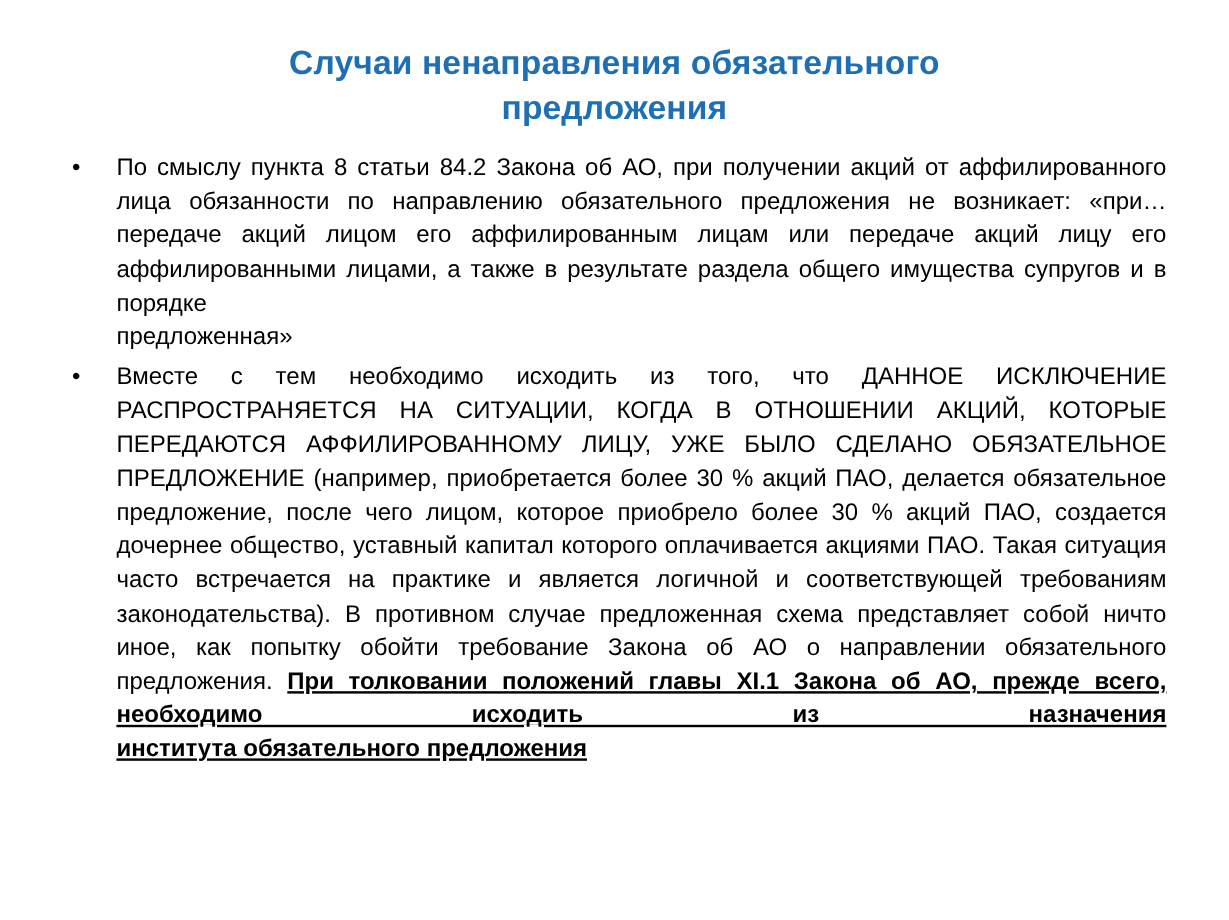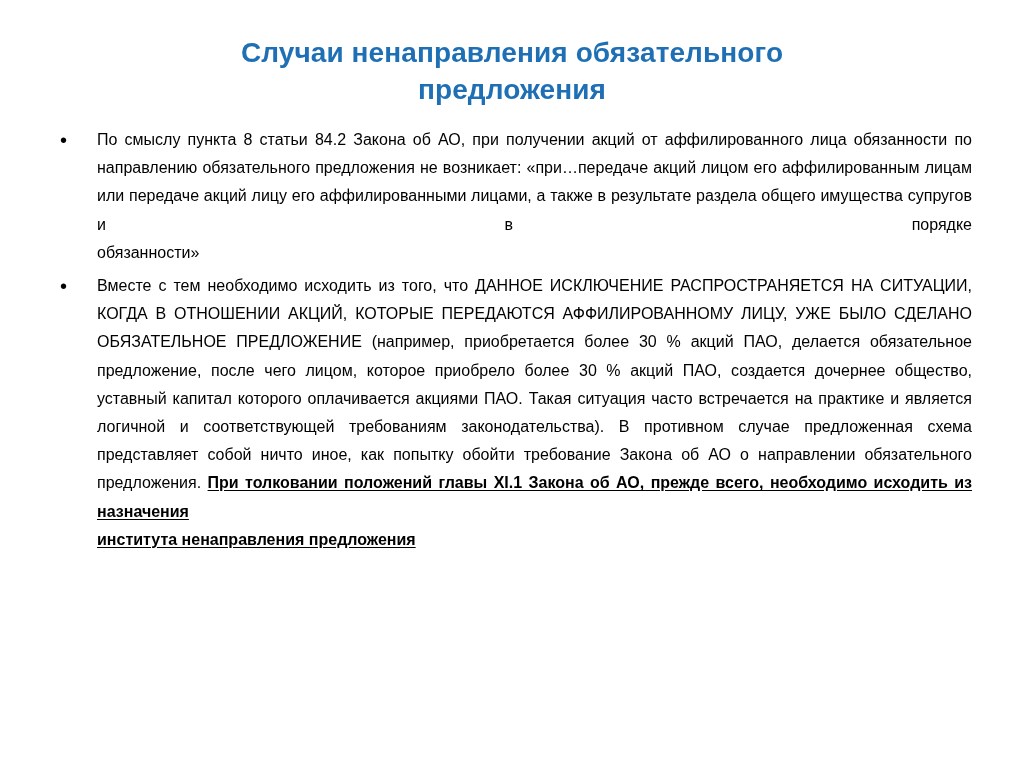--- a/index.html
+++ b/index.html
@@ -57,21 +57,21 @@
     left: 8px;
     top: 0;
     width: 14px;
     font-size: 20px;
     line-height: 28px;
     text-align: left;
     color: #000000;
   }
 
   .para {
-    font-size: 16px;
+    font-size: 20px;
     line-height: 28.2px;
     text-align: justify;
     text-justify: inter-word;
     color: #000000;
     margin: 0;
     hyphens: none;
   }
 
   
   .para .justify-part {
@@ -100,26 +100,26 @@
 <div class="slide">
 
   <div class="slide-title" style="color: rgb(31, 111, 181);">Случаи ненаправления обязательного предложения</div>
 
   <div class="body-block">
 
     <div class="bullet-row">
       <span class="bullet-marker">•</span>
       <p class="para">
         <span class="justify-part">По смыслу пункта 8 статьи 84.2 Закона об АО, при получении акций от аффилированного лица обязанности по направлению обязательного предложения не возникает: «при…передаче акций лицом его аффилированным лицам или передаче акций лицу его аффилированными лицами, а также в результате раздела общего имущества супругов и в порядке</span>
-        <span class="tail-part">обязанности»</span>
+        <span class="tail-part">предложенная»</span>
       </p>
     </div>
 
     <div class="bullet-row">
       <span class="bullet-marker">•</span>
       <p class="para">
         <span class="justify-part"><span>Вместе с тем необходимо исходить из того, что </span><span class="b">ДАННОЕ ИСКЛЮЧЕНИЕ РАСПРОСТРАНЯЕТСЯ НА СИТУАЦИИ, КОГДА В ОТНОШЕНИИ АКЦИЙ, КОТОРЫЕ ПЕРЕДАЮТСЯ АФФИЛИРОВАННОМУ ЛИЦУ, УЖЕ БЫЛО СДЕЛАНО ОБЯЗАТЕЛЬНОЕ ПРЕДЛОЖЕНИЕ</span><span> (например, приобретается более 30 % акций ПАО, делается обязательное предложение, после чего лицом, которое приобрело более 30 % акций ПАО, создается дочернее общество, уставный капитал которого оплачивается акциями ПАО. Такая ситуация часто встречается на практике и является логичной и соответствующей требованиям законодательства). </span><span class="b">В противном случае предложенная схема представляет собой ничто иное, как попытку обойти требование Закона об АО о направлении обязательного предложения. </span><span class="u">При толковании положений главы XI.1 Закона об АО, прежде всего, необходимо исходить из назначения</span></span>
-        <span class="tail-part"><span class="u">института ненаправления предложения</span></span>
+        <span class="tail-part"><span class="u">института обязательного предложения</span></span>
       </p>
     </div>
 
   </div>
 </div>
 
 </body></html>

